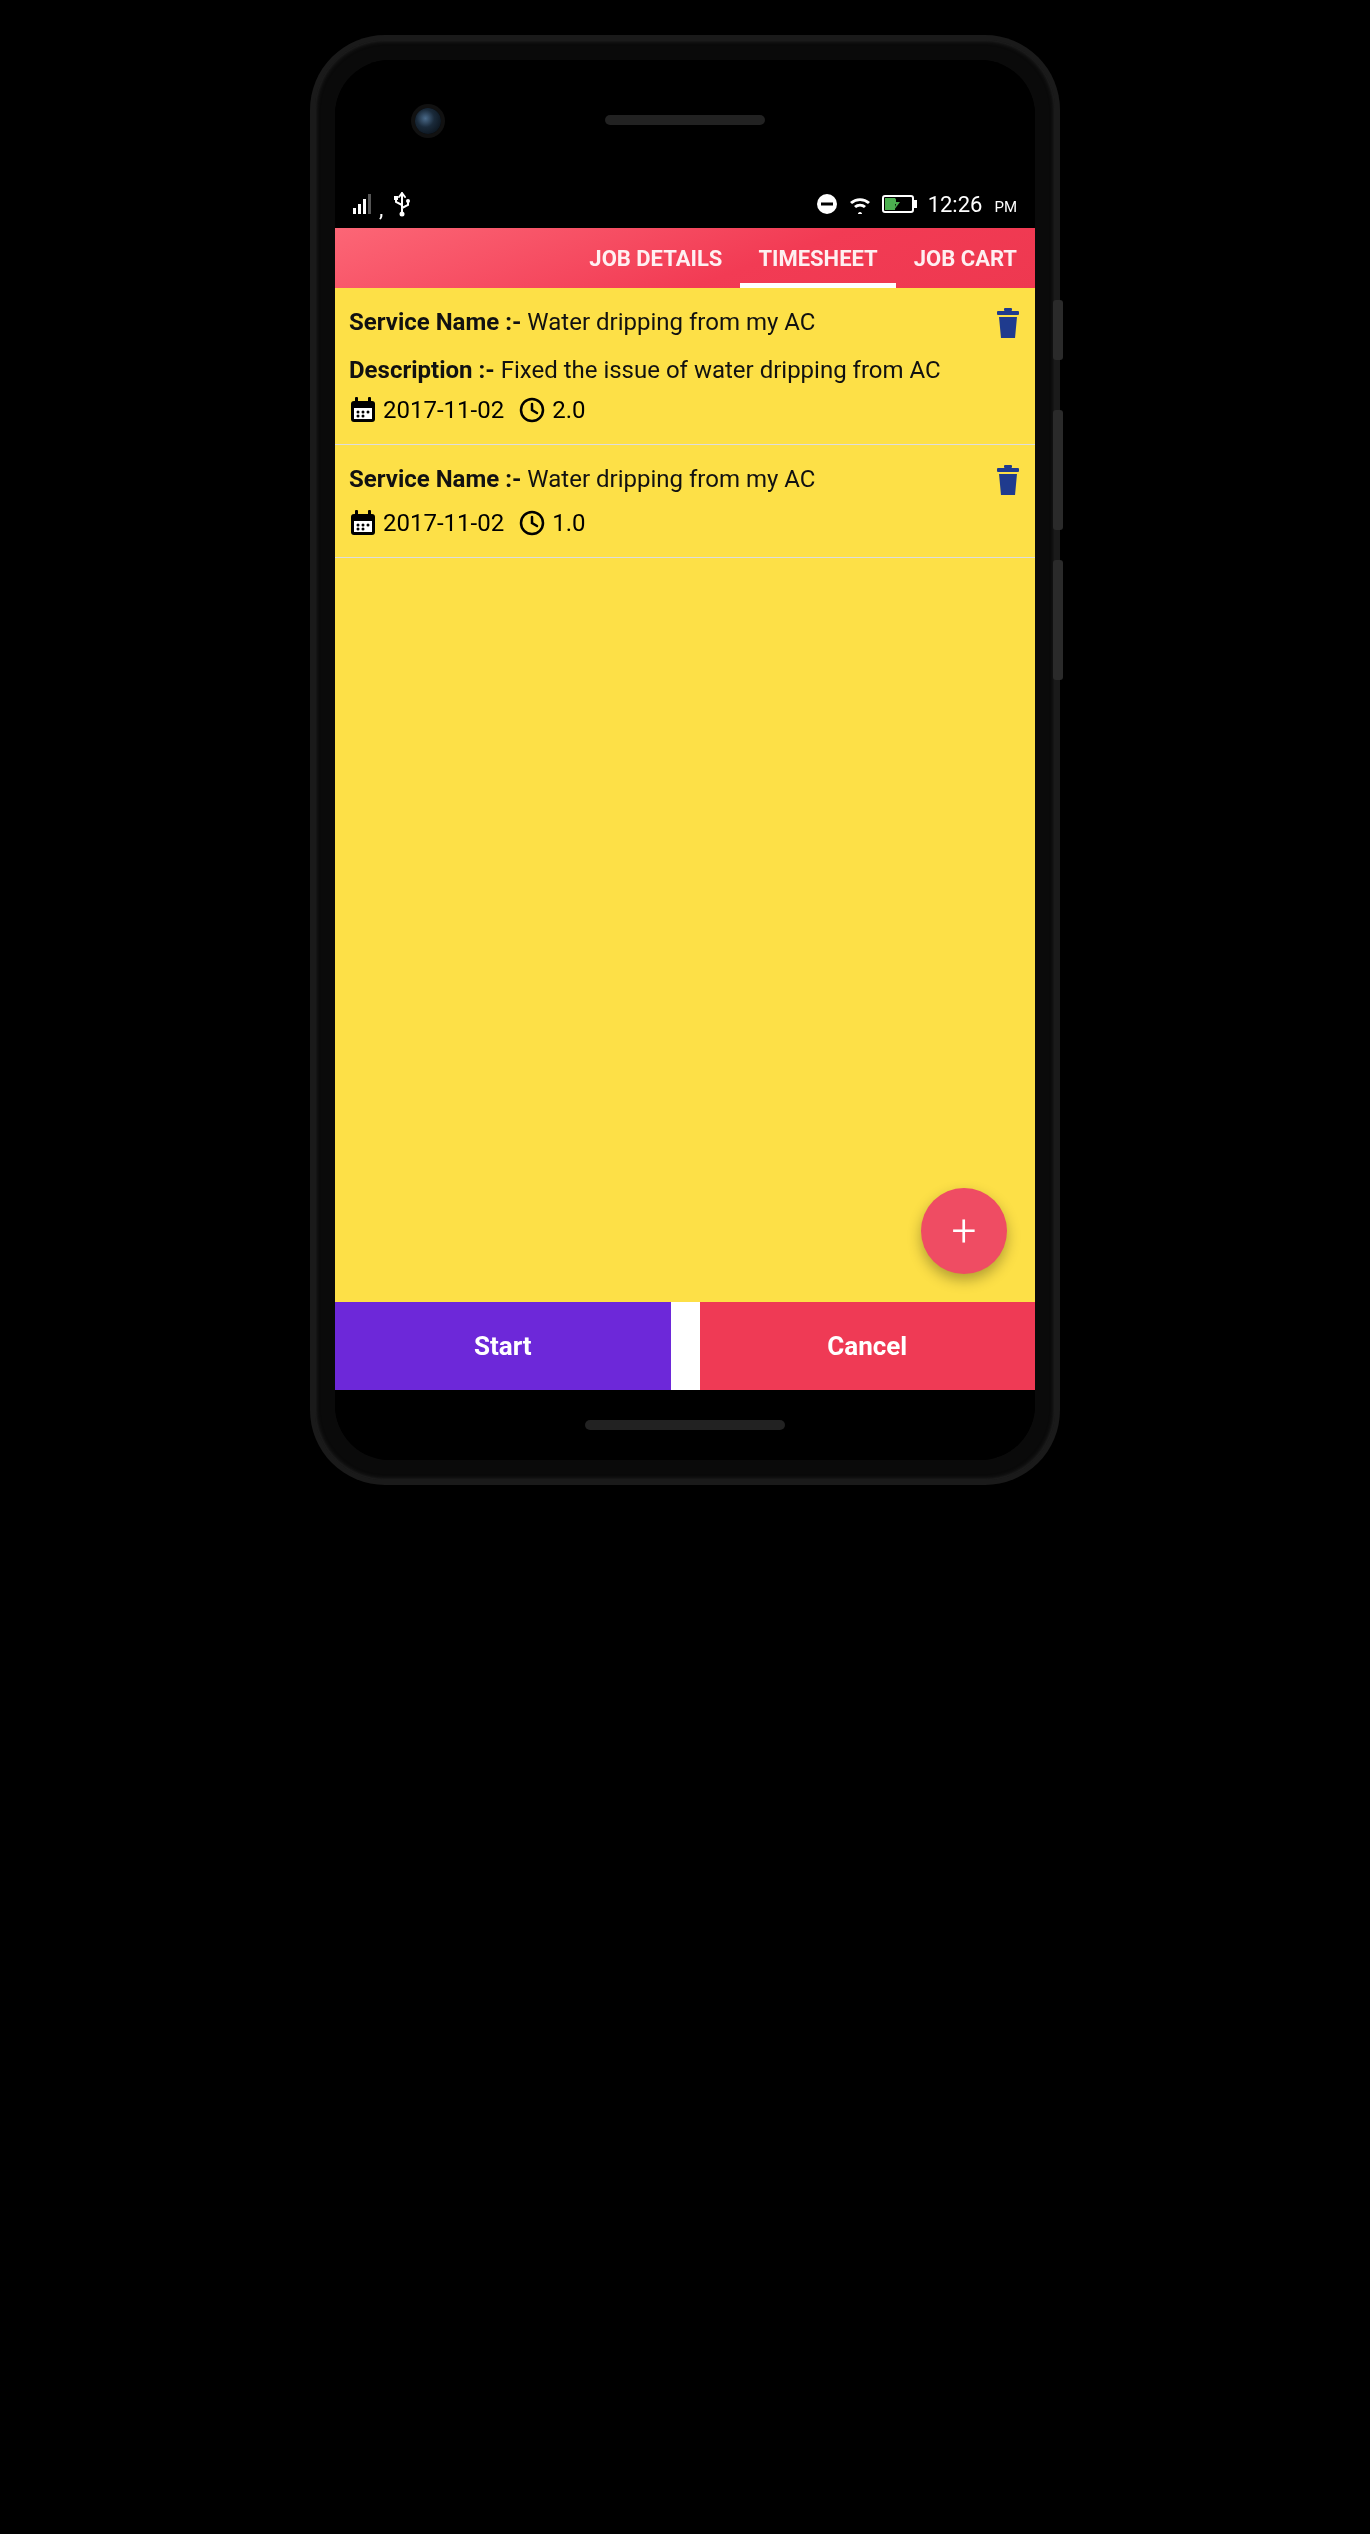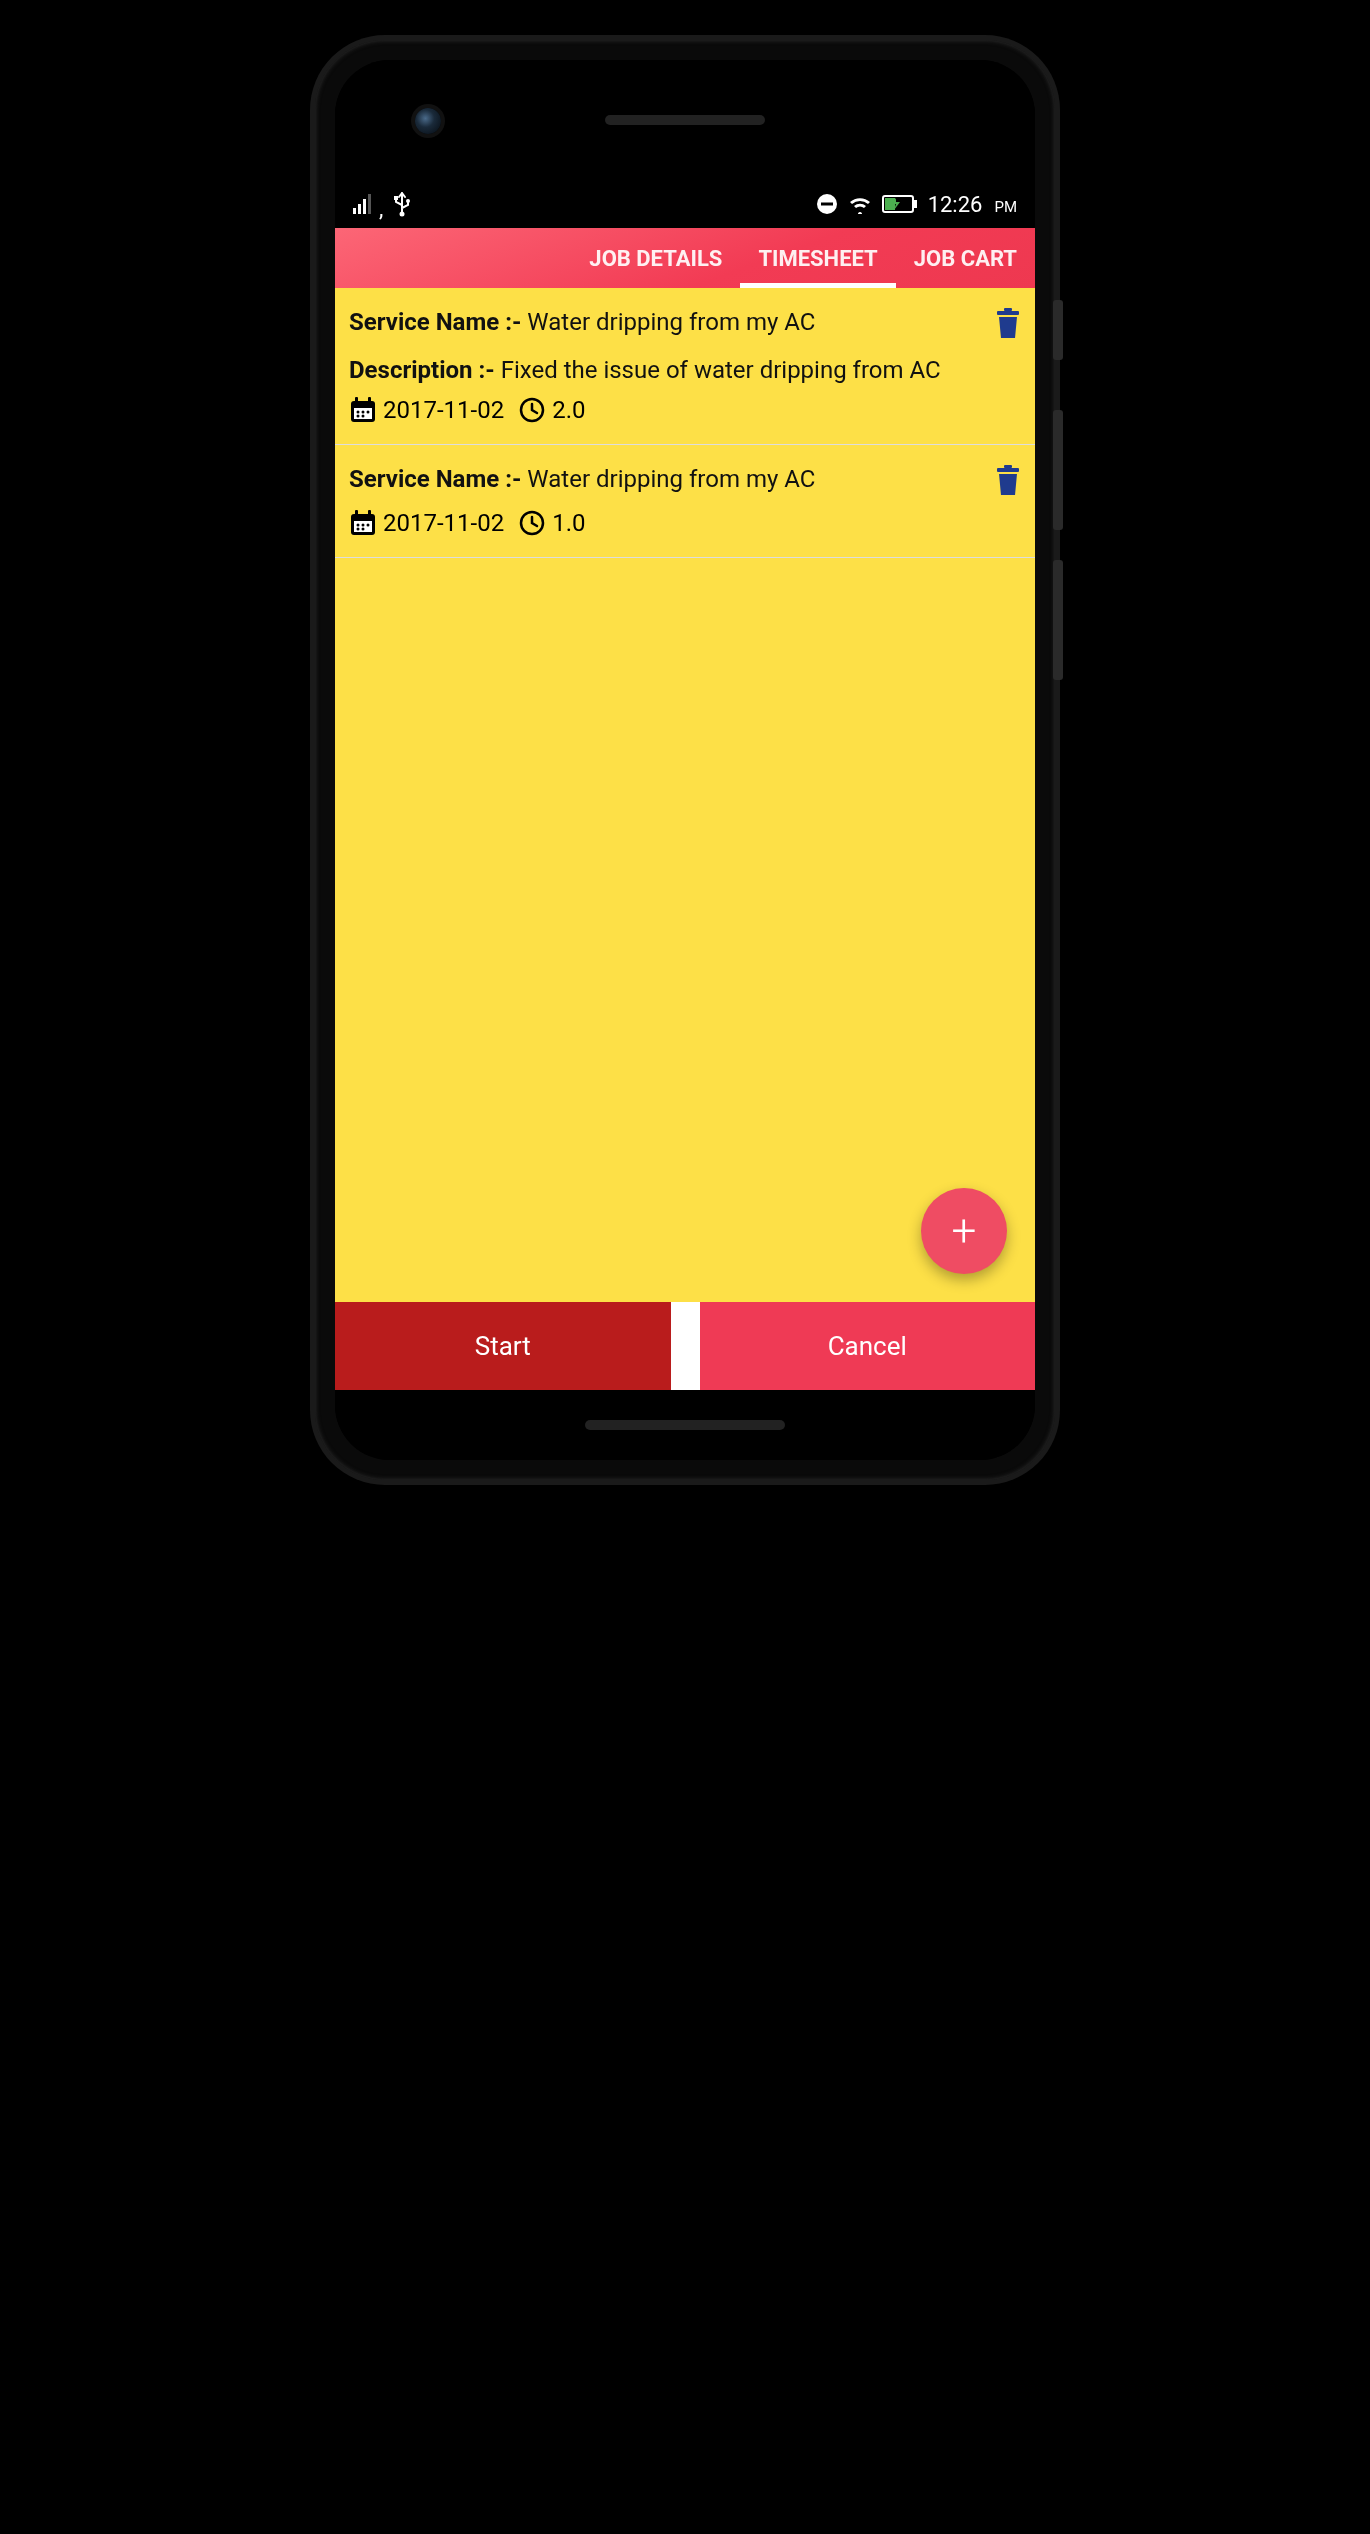--- a/index.html
+++ b/index.html
@@ -231,34 +231,34 @@
     font-weight: 300;
   }
 
   
   .bottom-bar {
     display: flex;
     height: 88px;
   }
   .btn-start {
     flex: 1;
-    background: #b91c1c;
+    background: #6d28d9;
     color: #fff;
     font-size: 26px;
-    font-weight: 400;
+    font-weight: 700;
     display: flex;
     align-items: center;
     justify-content: center;
   }
   .btn-cancel {
     flex: 1;
     background: #ef3a55;
     color: #fff;
     font-size: 26px;
-    font-weight: 400;
+    font-weight: 700;
     display: flex;
     align-items: center;
     justify-content: center;
     margin-left: 29px;
   }
 </style>
 </head>
 <body>
 
 <div class="phone-frame">

